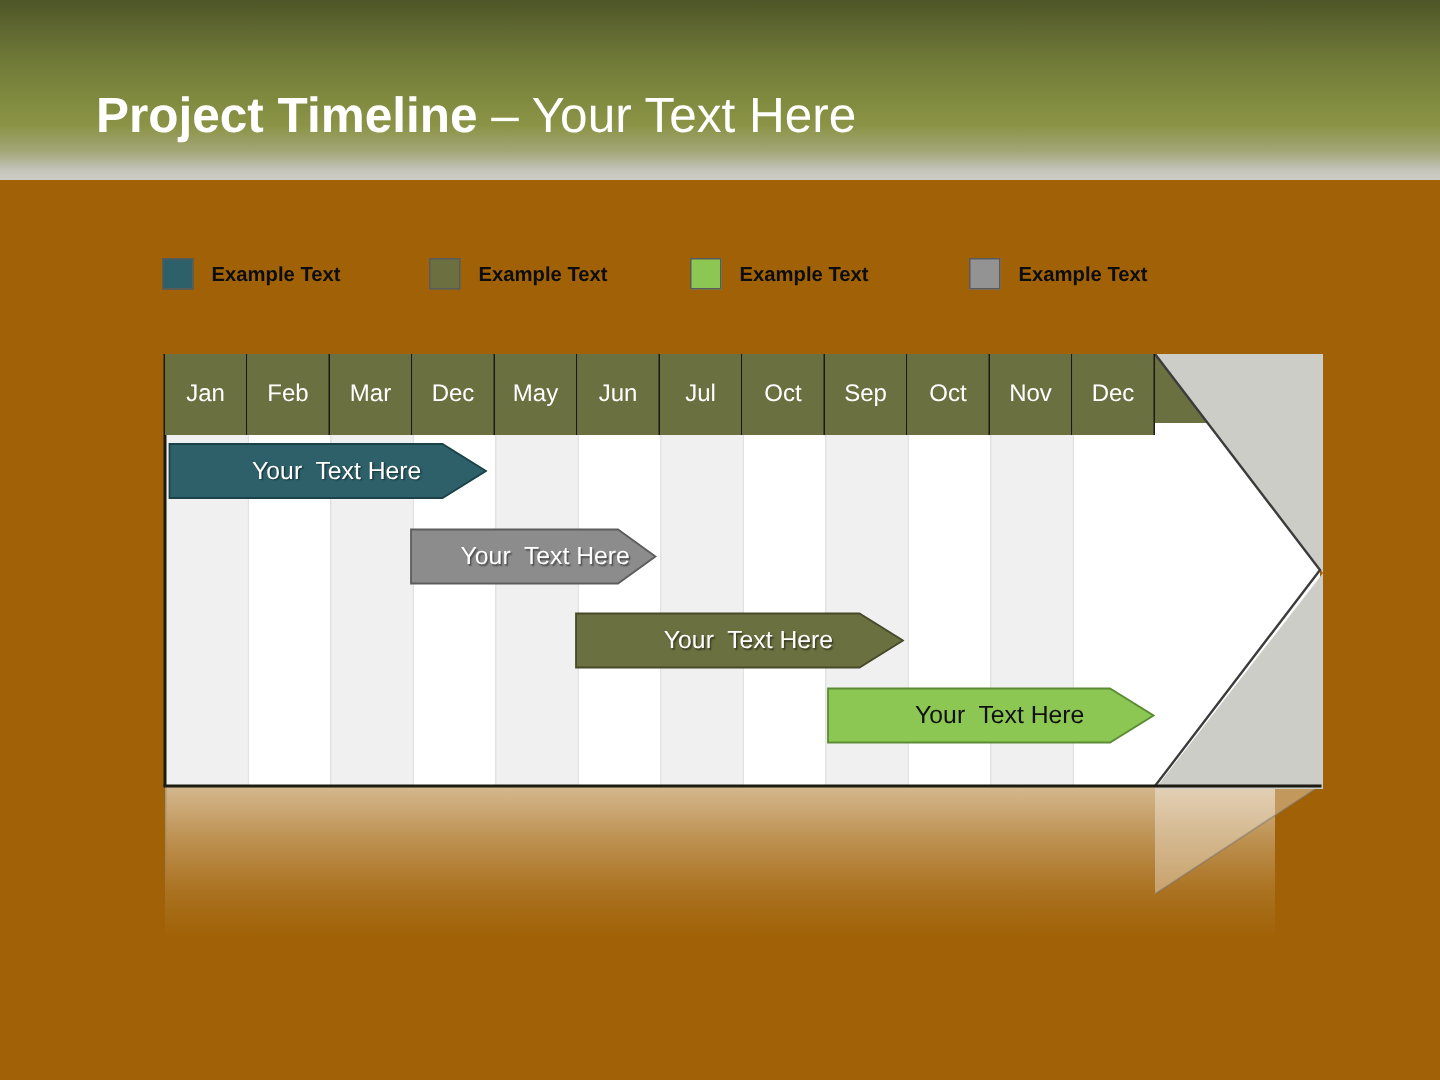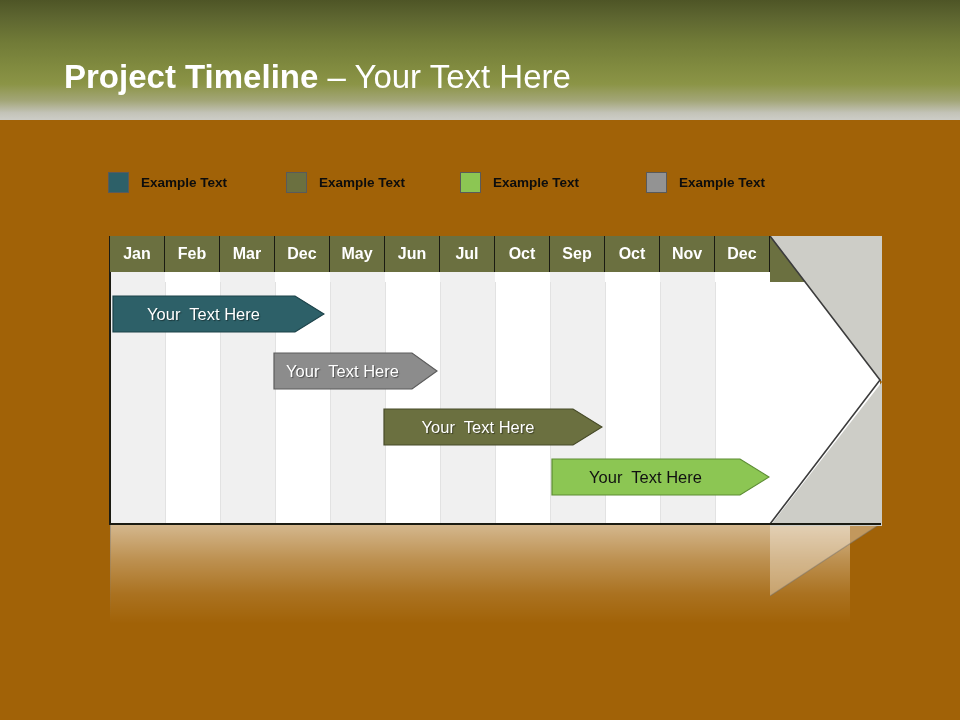--- a/index.html
+++ b/index.html
@@ -145,30 +145,29 @@
     height: 288px;
   }
   .col.shade-a { background: #f0f0f0; }
   .col.shade-b { background: #ffffff; }
 
   .col-head {
     position: absolute;
     left: 0;
     top: 0;
     width: 55px;
-    height: 36px;
+    height: 54px;
     background: #6b7040;
     box-sizing: border-box;
     border-right: 1.5px solid #1b1b12;
     color: #ffffff;
     font-size: 16px;
     display: flex;
     align-items: center;
     justify-content: center;
-    font-weight: bold;
   }
   .col-sep {
     position: absolute;
     top: 46px;
     width: 1px;
     height: 242px;
     background: #e2e2e2;
   }
 
   #grid-left-border {
@@ -213,20 +212,21 @@
   .bar-label {
     position: absolute;
     top: 0;
     left: 0;
     height: 38px;
     display: flex;
     align-items: center;
     font-size: 16.5px;
     white-space: pre;
     pointer-events: none;
+    padding-left: 21px;
   }
   .bar-label.light {
     color: #ffffff;
     text-shadow: 1px 1px 1px rgba(0,0,0,0.45);
   }
   .bar-label.dark {
     color: #111111;
   }
 </style>
 </head>

